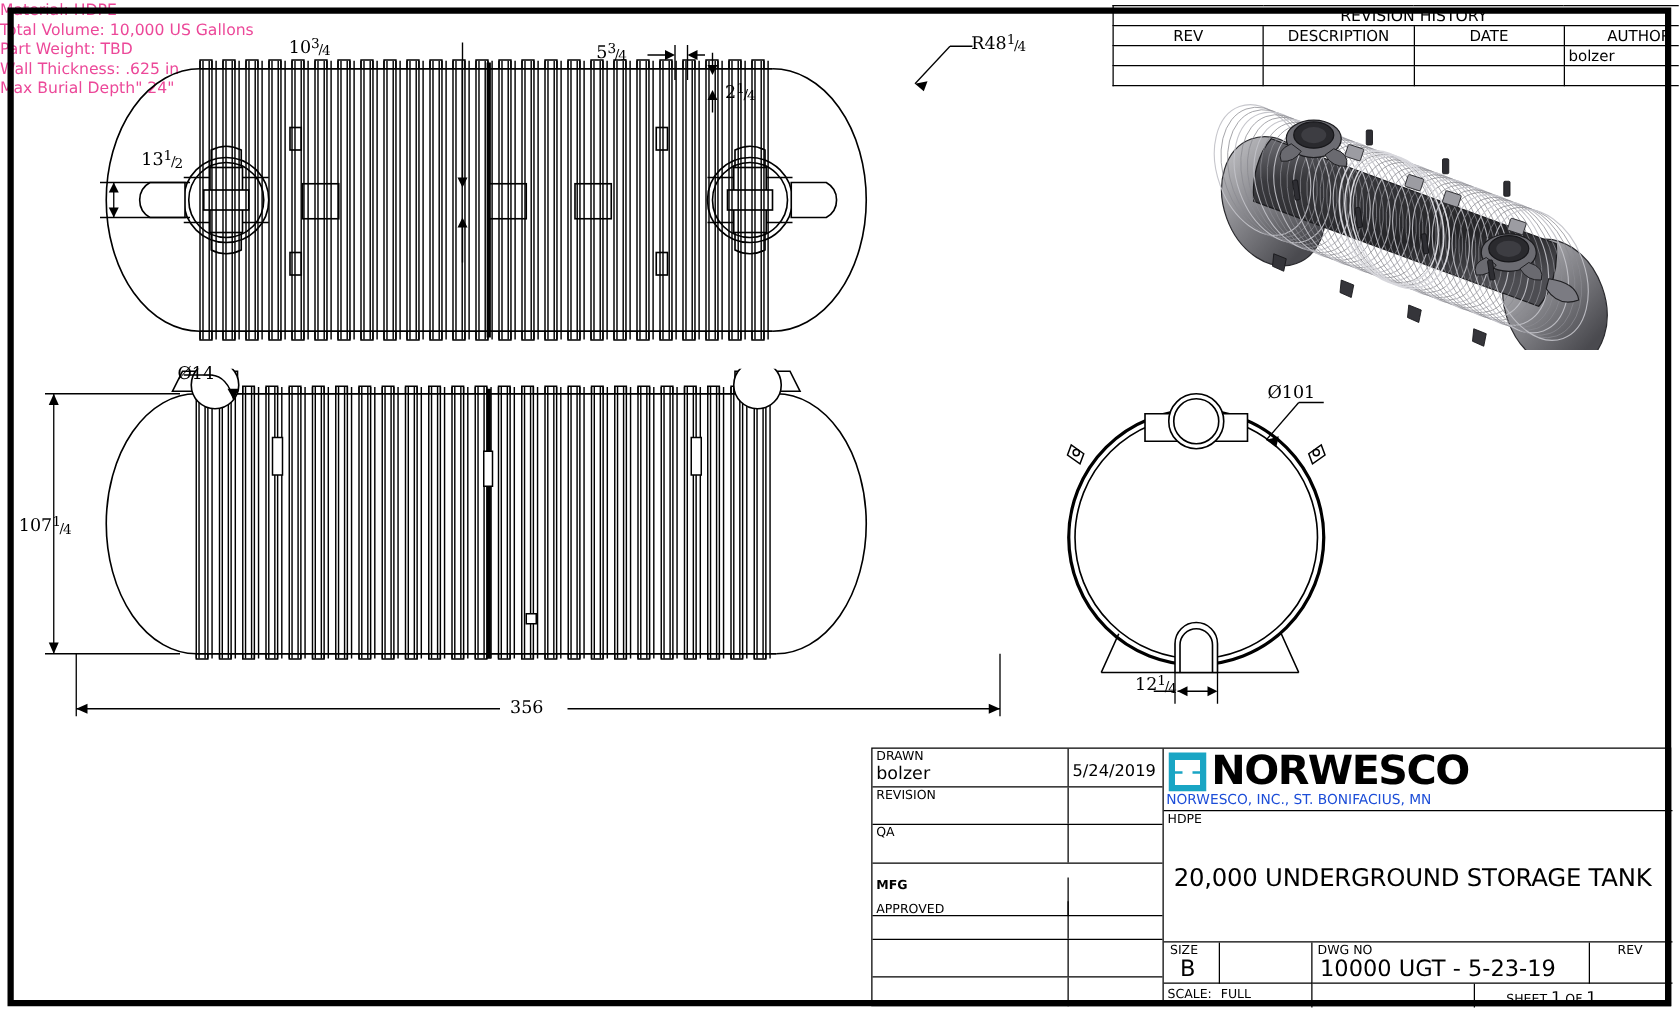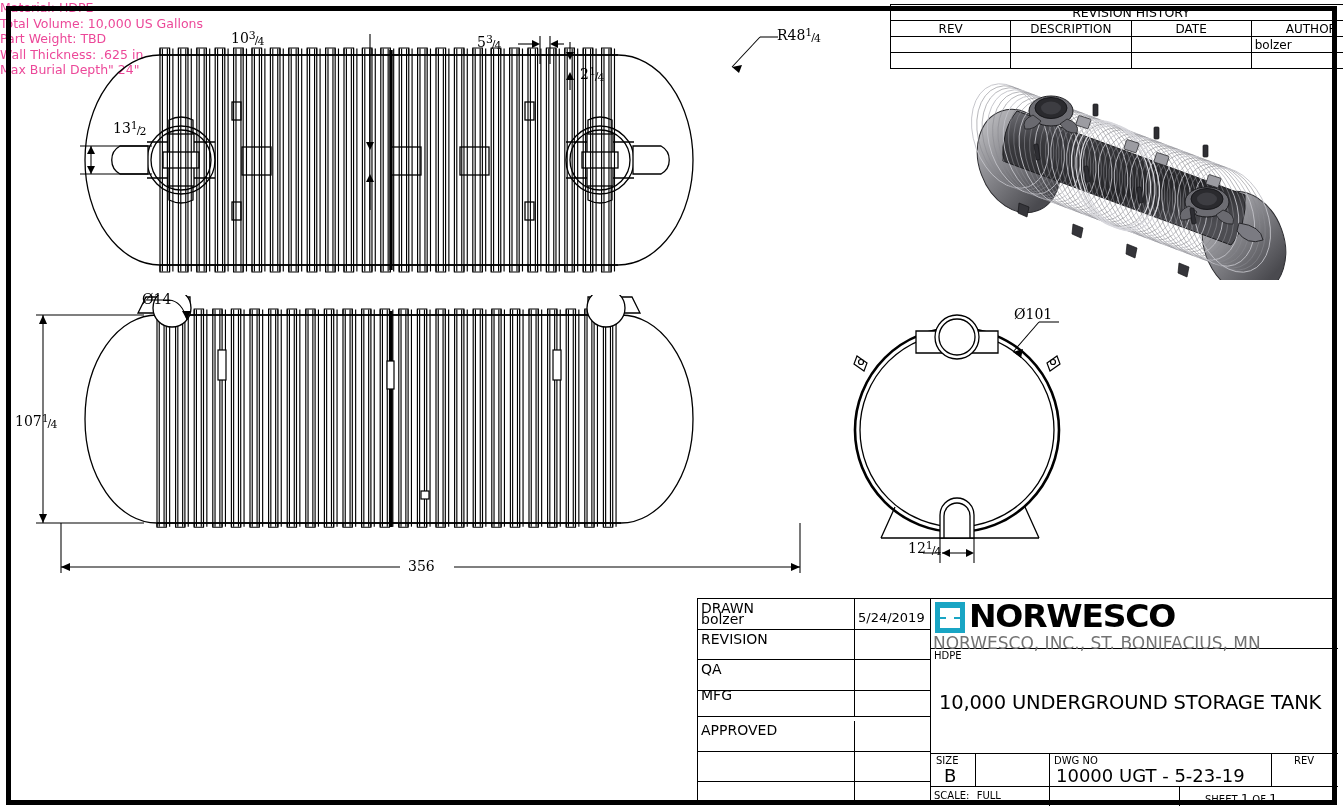--- a/index.html
+++ b/index.html
@@ -71,21 +71,21 @@
   }
 
   
   .ap-row {
     position: absolute;
     left: 0; width: 232px; height: 30.5px;
     border-bottom: 1px solid #000;
   }
   .ap-row .lab {
     position: absolute; left: 3px; top: 1px;
-    font-size: 14px;
+    font-size: 10px;
   }
   .ap-row .val {
     position: absolute; left: 3px; top: 12px;
     font-size: 14px;
   }
   .ap-row .divider {
     position: absolute; left: 156px; top: 0; bottom: 0;
     width: 0; border-left: 1px solid #000;
   }
   .ap-row .datecell {
@@ -112,22 +112,22 @@
     font-weight: bold;
     font-size: 32px;
     letter-spacing: -1.2px;
     line-height: 34px;
     color: #000;
     transform: scaleX(1.03);
     transform-origin: left top;
   }
   #logo-sub {
     position: absolute; left: 2px; top: 34px;
-    font-size: 17px;
-    color: #737373;
+    font-size: 11px;
+    color: #1d4ed8;
     white-space: nowrap;
   }
 
   #title-area {
     position: absolute;
     left: 233px; top: 50px;
     width: 407px; height: 105px;
     border-bottom: 1px solid #000;
   }
   #title-lbl {
@@ -984,21 +984,21 @@
       <span class="val"></span>
       <span class="divider"></span>
       <span class="datecell"></span>
     </div>
     <div class="ap-row" style="top:61px;">
       <span class="lab">QA</span>
       <span class="val"></span>
       <span class="divider"></span>
       <span class="datecell"></span>
     </div>
-    <div class="ap-row" style="top:87px;">
+    <div class="ap-row" style="top:103px;font-weight:bold;">
       <span class="lab">MFG</span>
       <span class="val"></span>
       <span class="divider"></span>
       <span class="datecell"></span>
     </div>
     <div class="ap-row" style="top:122px;">
       <span class="lab">APPROVED</span>
       <span class="val"></span>
       <span class="divider"></span>
       <span class="datecell"></span>
@@ -1020,21 +1020,21 @@
         <span class="logo-shape" style="left:11px; top:6px; width:8px; height:20px;"></span>
         <span class="logo-shape" style="left:5px; top:17px; width:7px; height:9px;"></span>
         <span class="logo-shape" style="left:18px; top:17px; width:7px; height:9px;"></span>
       </div>
       <div id="logo-word">NORWESCO</div>
       <div id="logo-sub">NORWESCO, INC., ST. BONIFACIUS, MN</div>
     </div>
 
     <div id="title-area">
       <div id="title-lbl">HDPE</div>
-      <div id="title-text">10,000 UNDERGROUND STORAGE TANK</div>
+      <div id="title-text">20,000 UNDERGROUND STORAGE TANK</div>
     </div>
 
     <div id="size-cell">
       <div id="size-lbl">SIZE</div>
       <div id="size-val">B</div>
     </div>
     <div id="size-blank"></div>
 
     <div id="dwg-cell">
       <div id="dwg-lbl">DWG NO</div>

